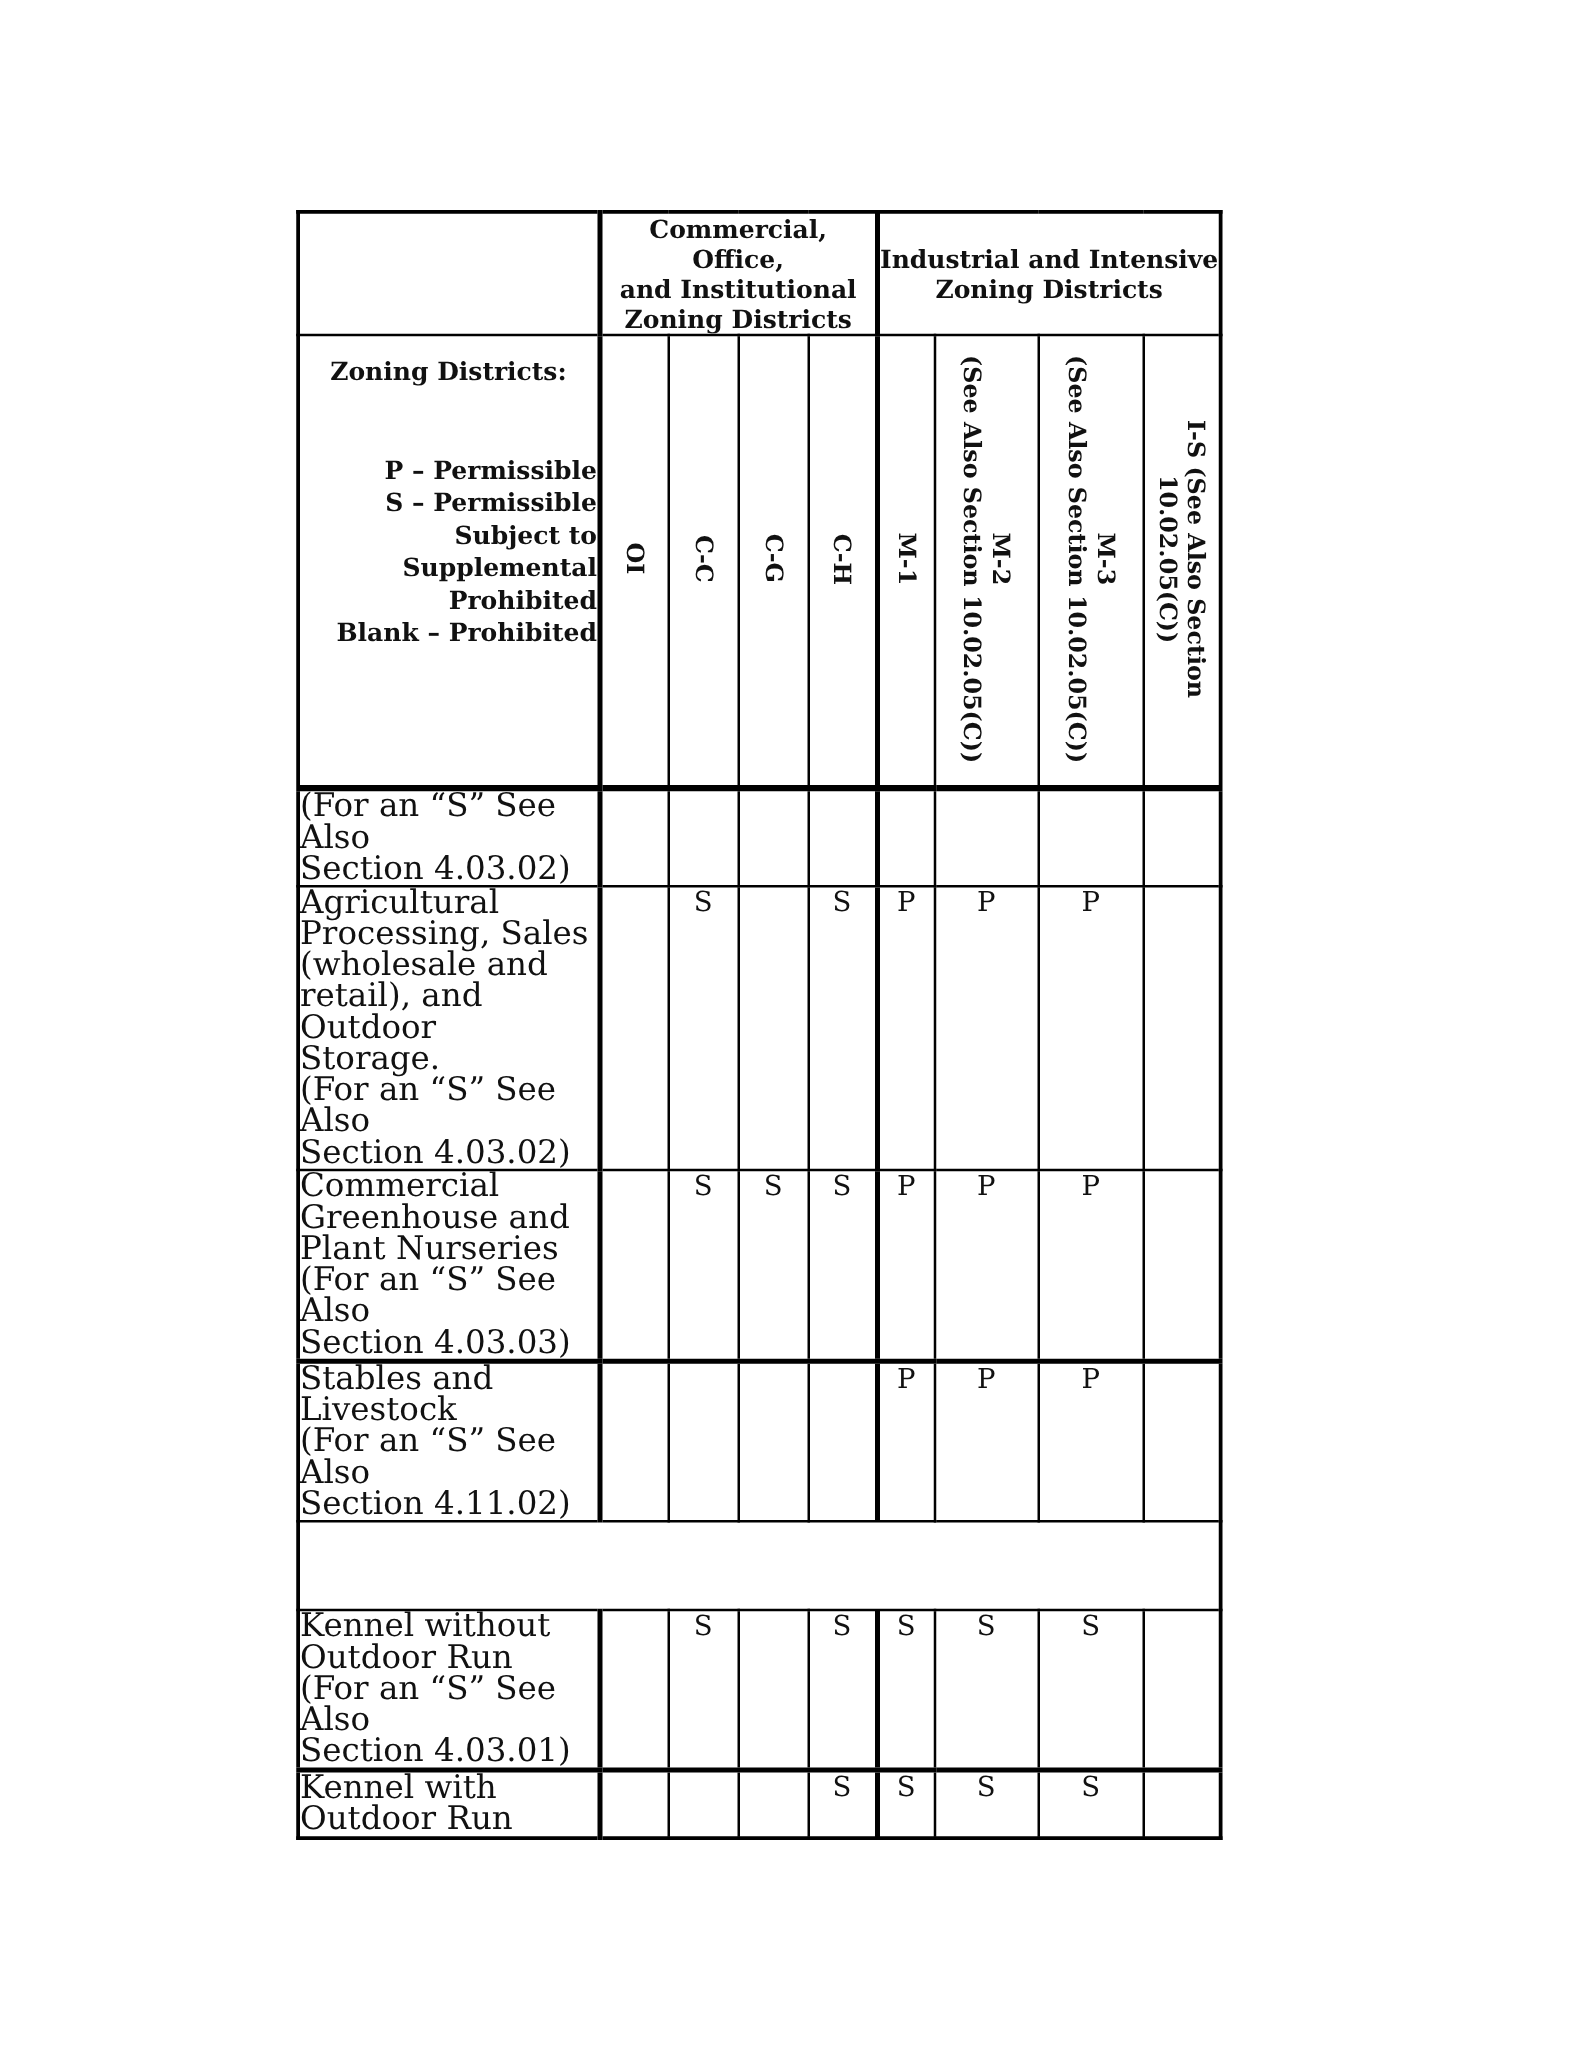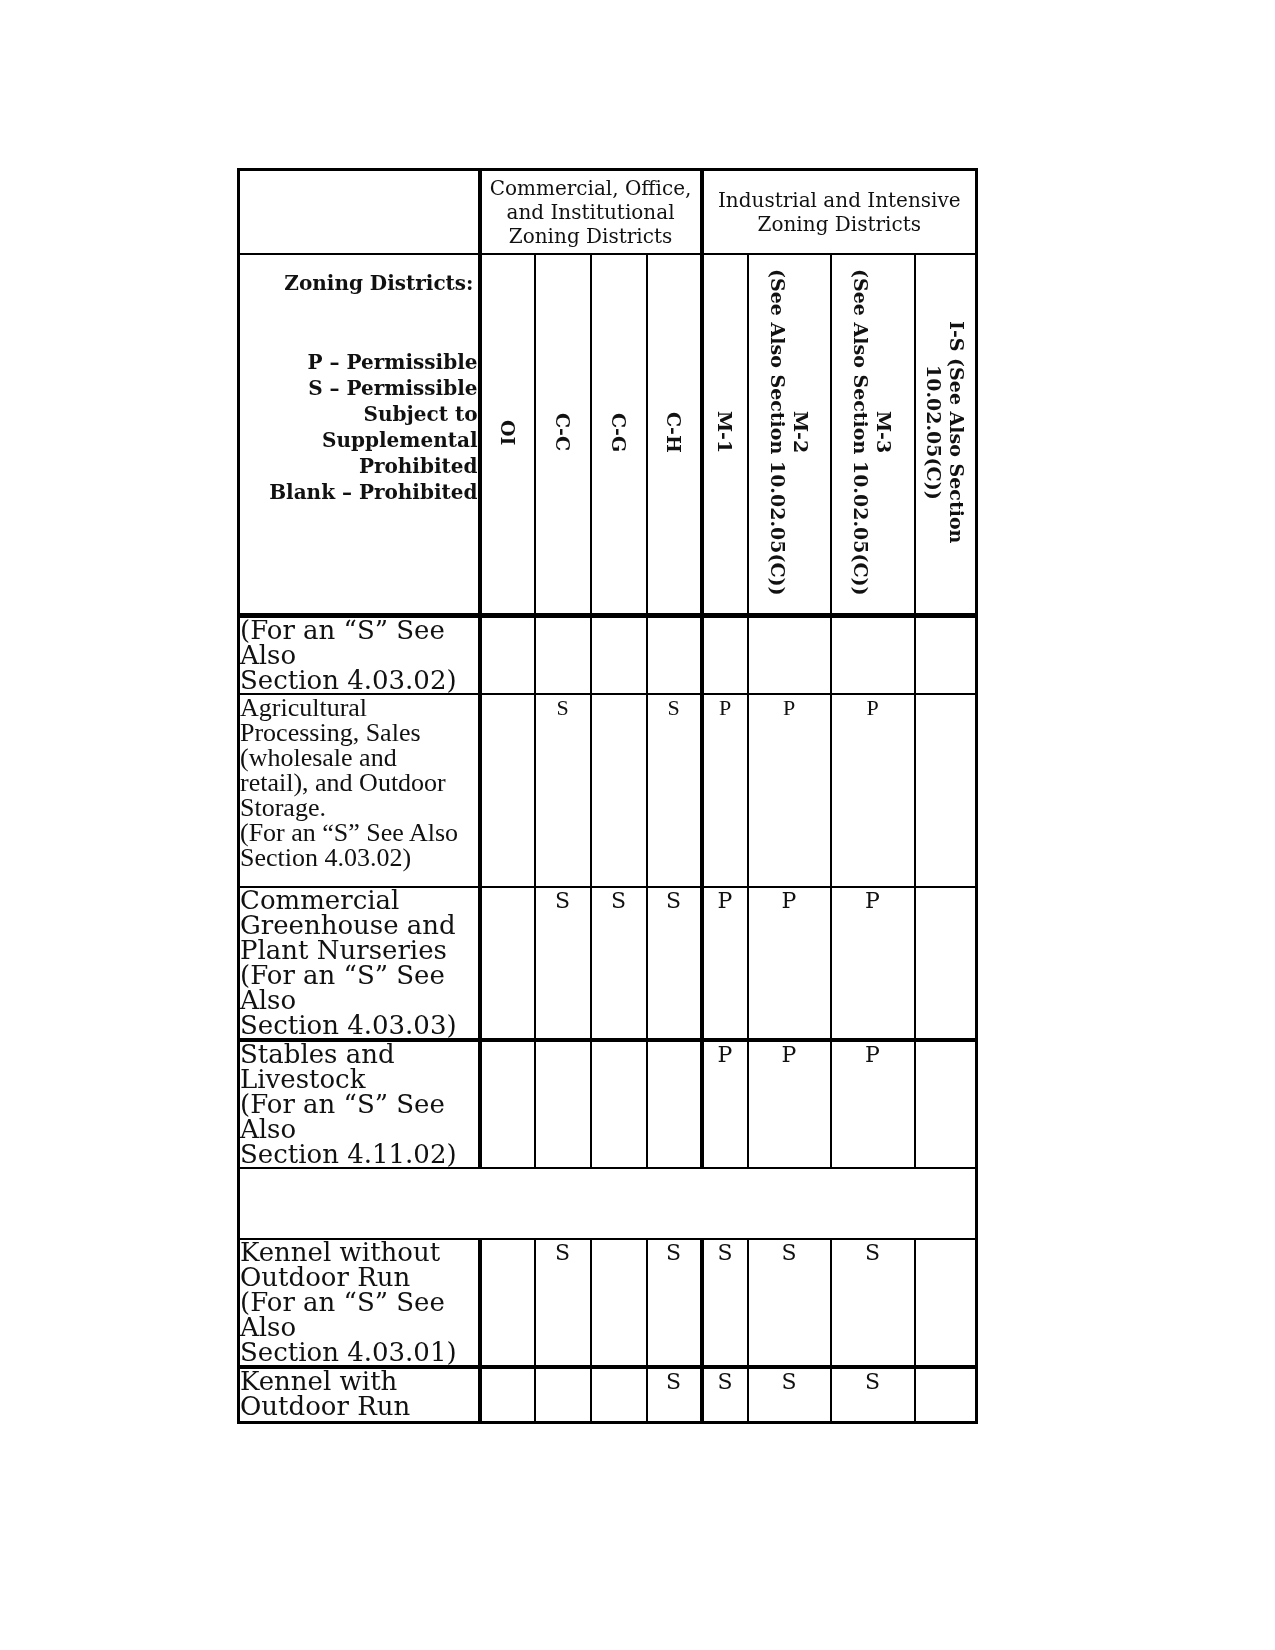--- a/index.html
+++ b/index.html
@@ -14,32 +14,32 @@
     background:#ffffff;
   }
   table.zoning td{
     border:2px solid #000000;
     padding:0;vertical-align:top;overflow:hidden;
   }
   table.zoning{border:3px solid #000000;}
   
   tr.group-row td{vertical-align:middle;text-align:center;}
   .group{
-    font-weight:normal;font-size:20px;line-height:24px;white-space:pre-line;
+    font-weight:bold;font-size:20px;line-height:24px;white-space:pre-line;
   }
   
   .first-val{border-left-width:4px !important;}
   .grp-sep{border-left-width:4px !important;}
   tr.colhdr-row td{border-bottom-width:5px !important;}
   tbody tr:nth-child(3) td{border-bottom-width:4px !important;}
   tbody tr:nth-child(6) td{border-bottom-width:4px !important;}
   
   td.legend{vertical-align:top;}
   .legend-title{
-    font-weight:bold;font-size:20px;text-align:right;margin:16px 4px 54px 4px;
+    font-weight:bold;font-size:20px;text-align:center;margin:16px 4px 54px 4px;
   }
   .legend-line{
     font-weight:bold;font-size:20px;line-height:26px;padding-left:10px;text-align:right;
   }
   
   td.vcell{vertical-align:middle;}
   .vwrap{height:356px;display:flex;align-items:center;justify-content:center;}
   .vhdr{
     writing-mode:vertical-rl;text-orientation:mixed;
     height:100%;text-align:center;
@@ -162,21 +162,21 @@
 Section 4.03.02)</td>
           <td class="val first-val"></td>
           <td class="val"></td>
           <td class="val"></td>
           <td class="val"></td>
           <td class="val grp-sep"></td>
           <td class="val"></td>
           <td class="val"></td>
           <td class="val"></td>
         </tr>
-        <tr style="height: 193px; font-family: Liberation Serif, serif;">
+        <tr style="height: 193px;">
           <td class="lbl">Agricultural
 Processing, Sales
 (wholesale and
 retail), and Outdoor
 Storage.
 (For an “S” See Also
 Section 4.03.02)</td>
           <td class="val first-val"></td>
           <td class="val">S</td>
           <td class="val"></td>

